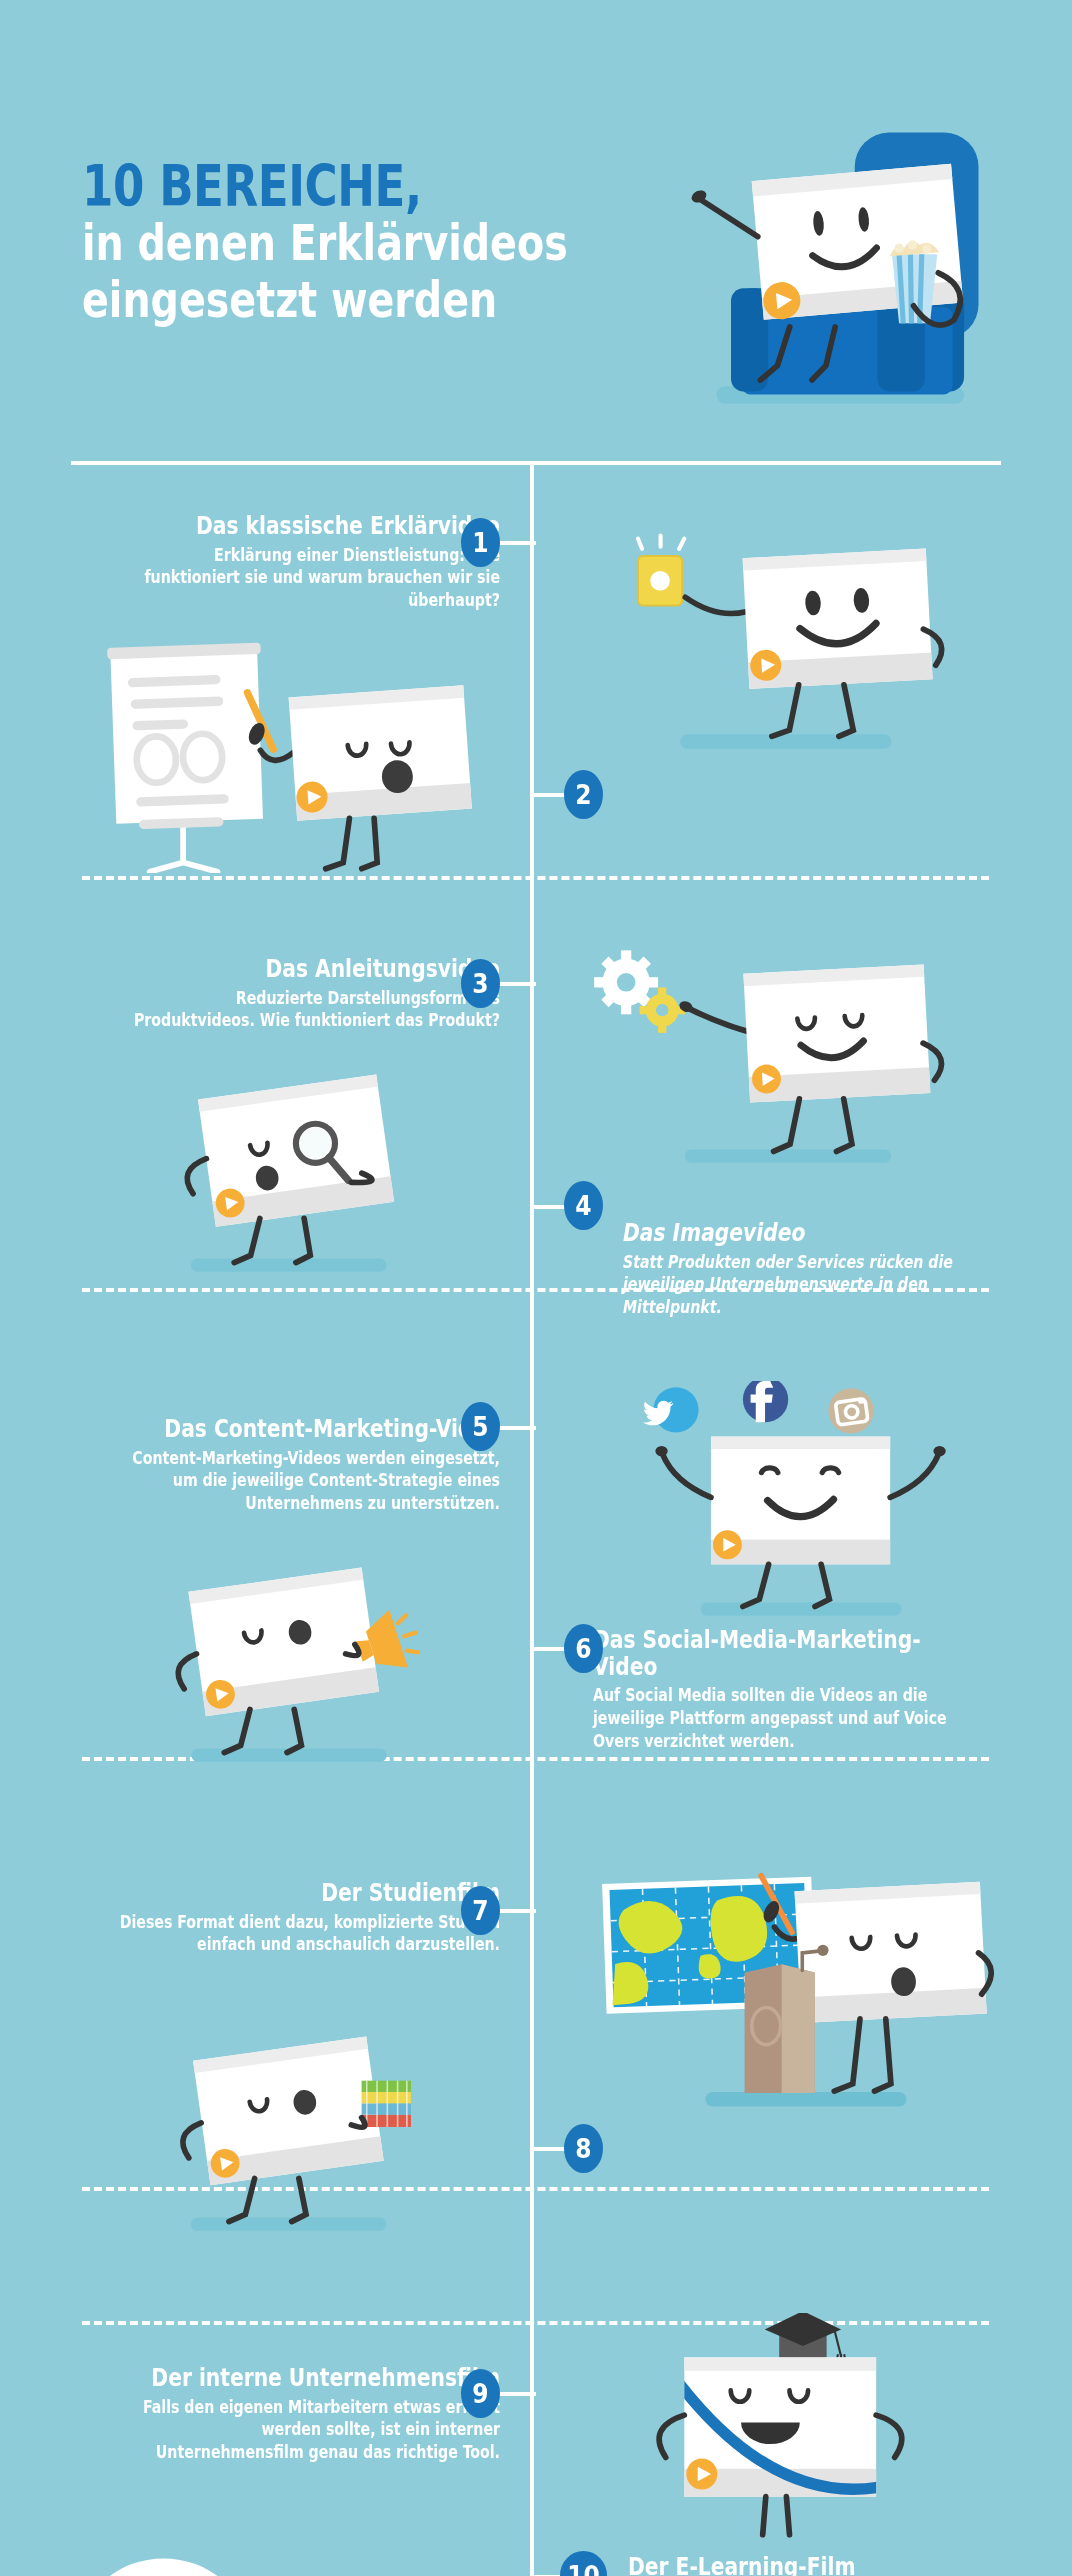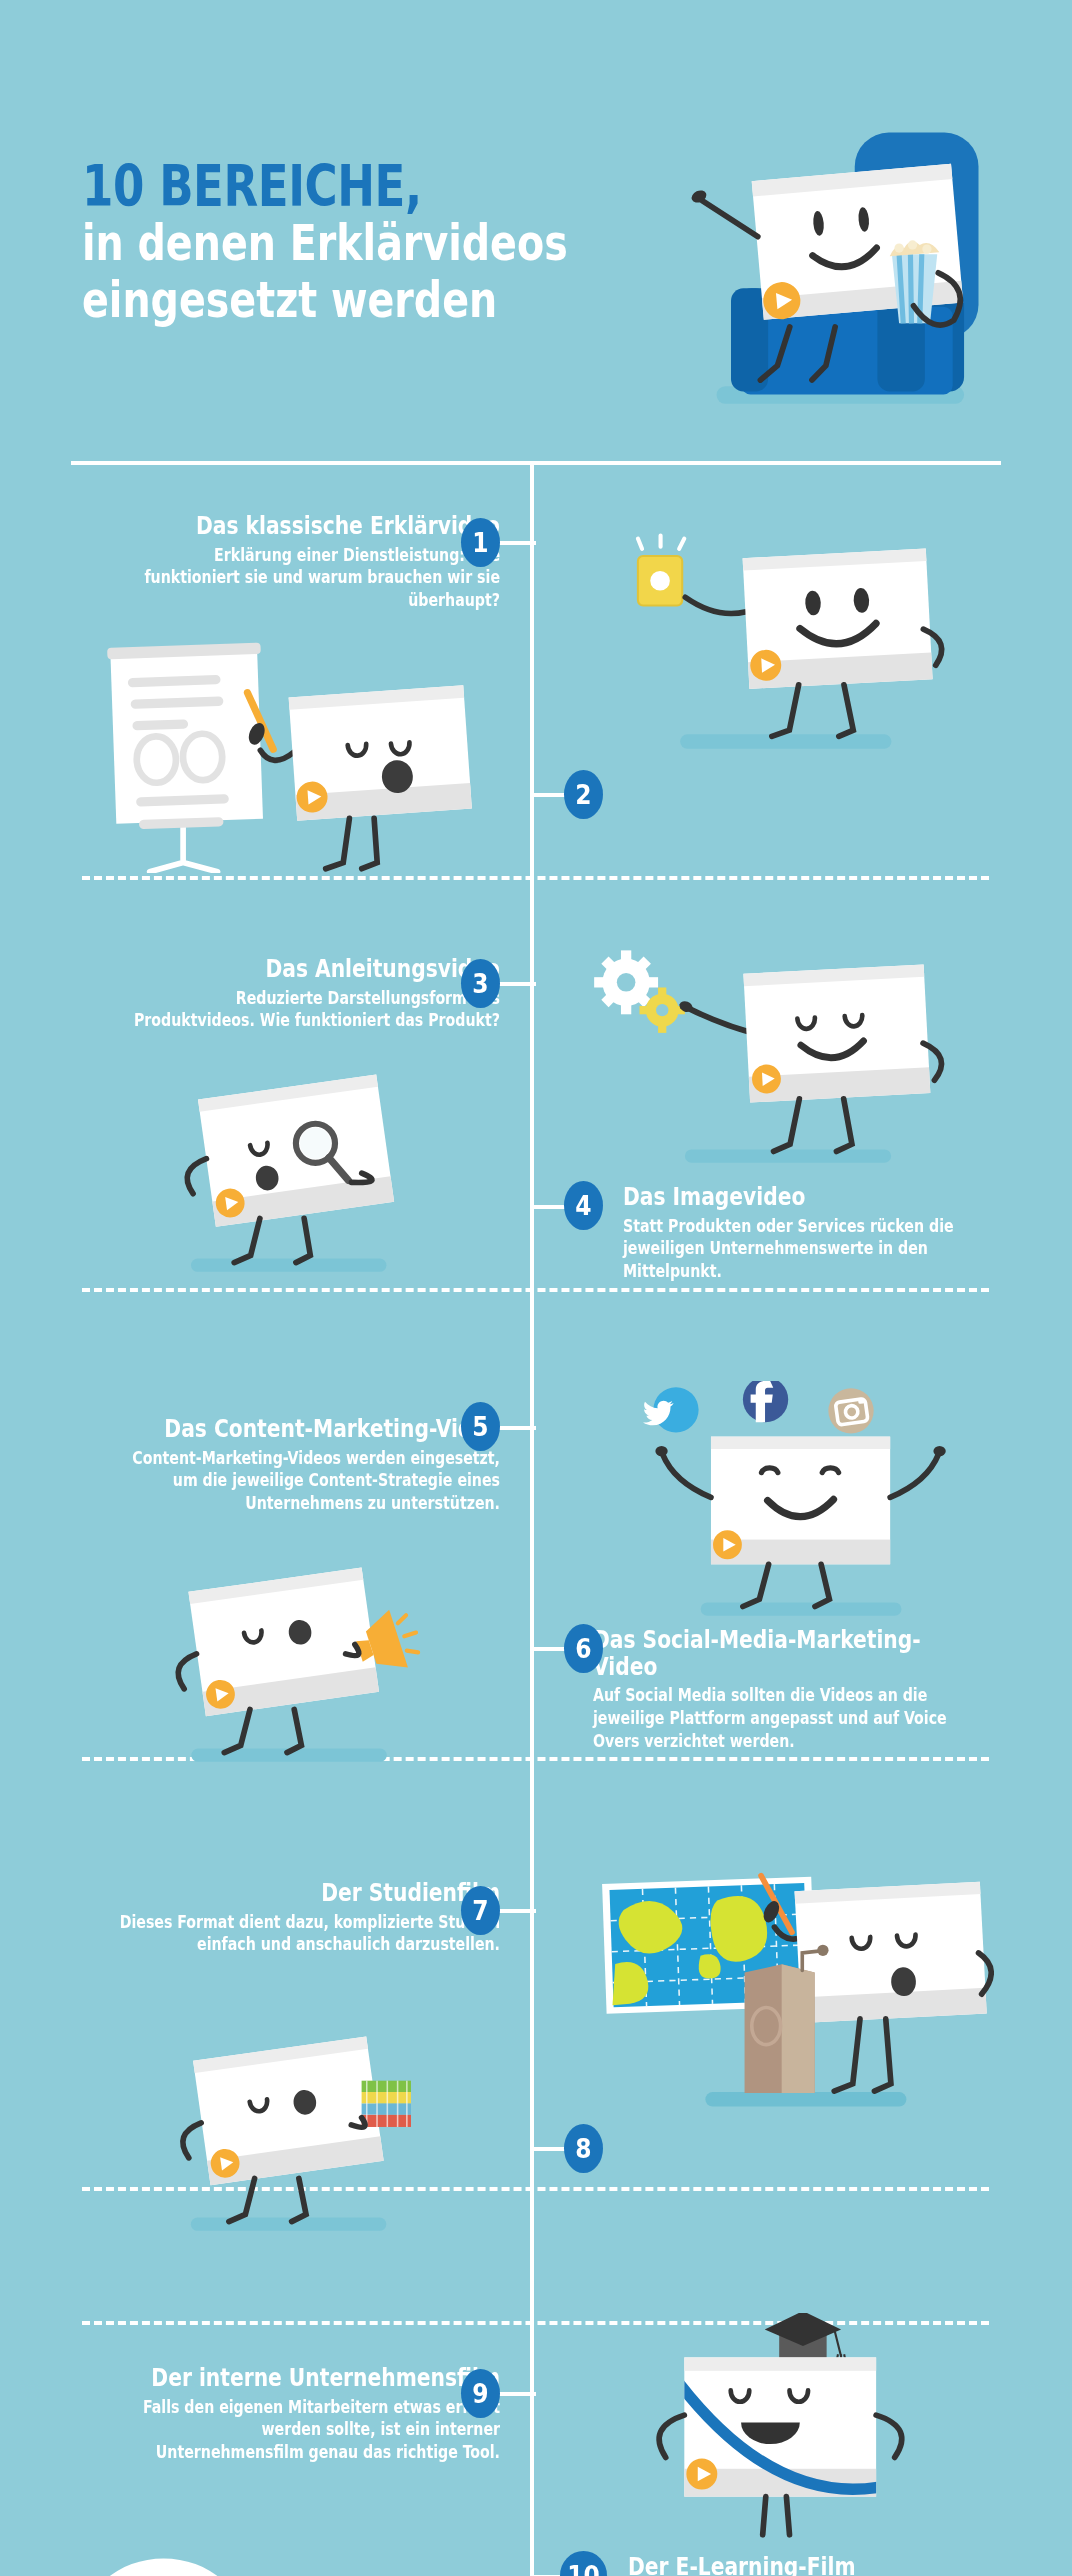--- a/index.html
+++ b/index.html
@@ -258,21 +258,21 @@
 
       <path d="M150 190 Q92 212 124 258" stroke="#333" stroke-width="11" fill="none" stroke-linecap="round"></path>
 
       <path d="M254 306 L236 378 L204 392" stroke="#333" stroke-width="11" fill="none" stroke-linecap="round"></path>
       <path d="M340 306 L352 378 L324 392" stroke="#333" stroke-width="11" fill="none" stroke-linecap="round"></path>
     </svg>
   </div>
 
   <div class="bubble" style="left:564px; top:1181px;">4</div>
   <div class="stub" style="left:531px; top:1205px; width:36px;"></div>
-  <div class="item txt-right" style="left:623px; top:1184px; width:407px;">
+  <div class="item txt-right" style="left:623px; top:1220px; width:407px;font-style:italic;">
     <div class="item-title">Das Imagevideo</div>
     <div class="item-body">Statt Produkten oder Services rücken die jeweiligen Unternehmenswerte in den Mittelpunkt.</div>
   </div>
 
   <div style="position:absolute; left:592px; top:938px;">
     <svg width="392" height="232" viewBox="0 0 760 450">
       <rect x="180" y="410" width="400" height="26" rx="13" fill="#7CC5D6"></rect>
 
       <g fill="#ffffff">
         <circle cx="66" cy="86" r="46"></circle>

